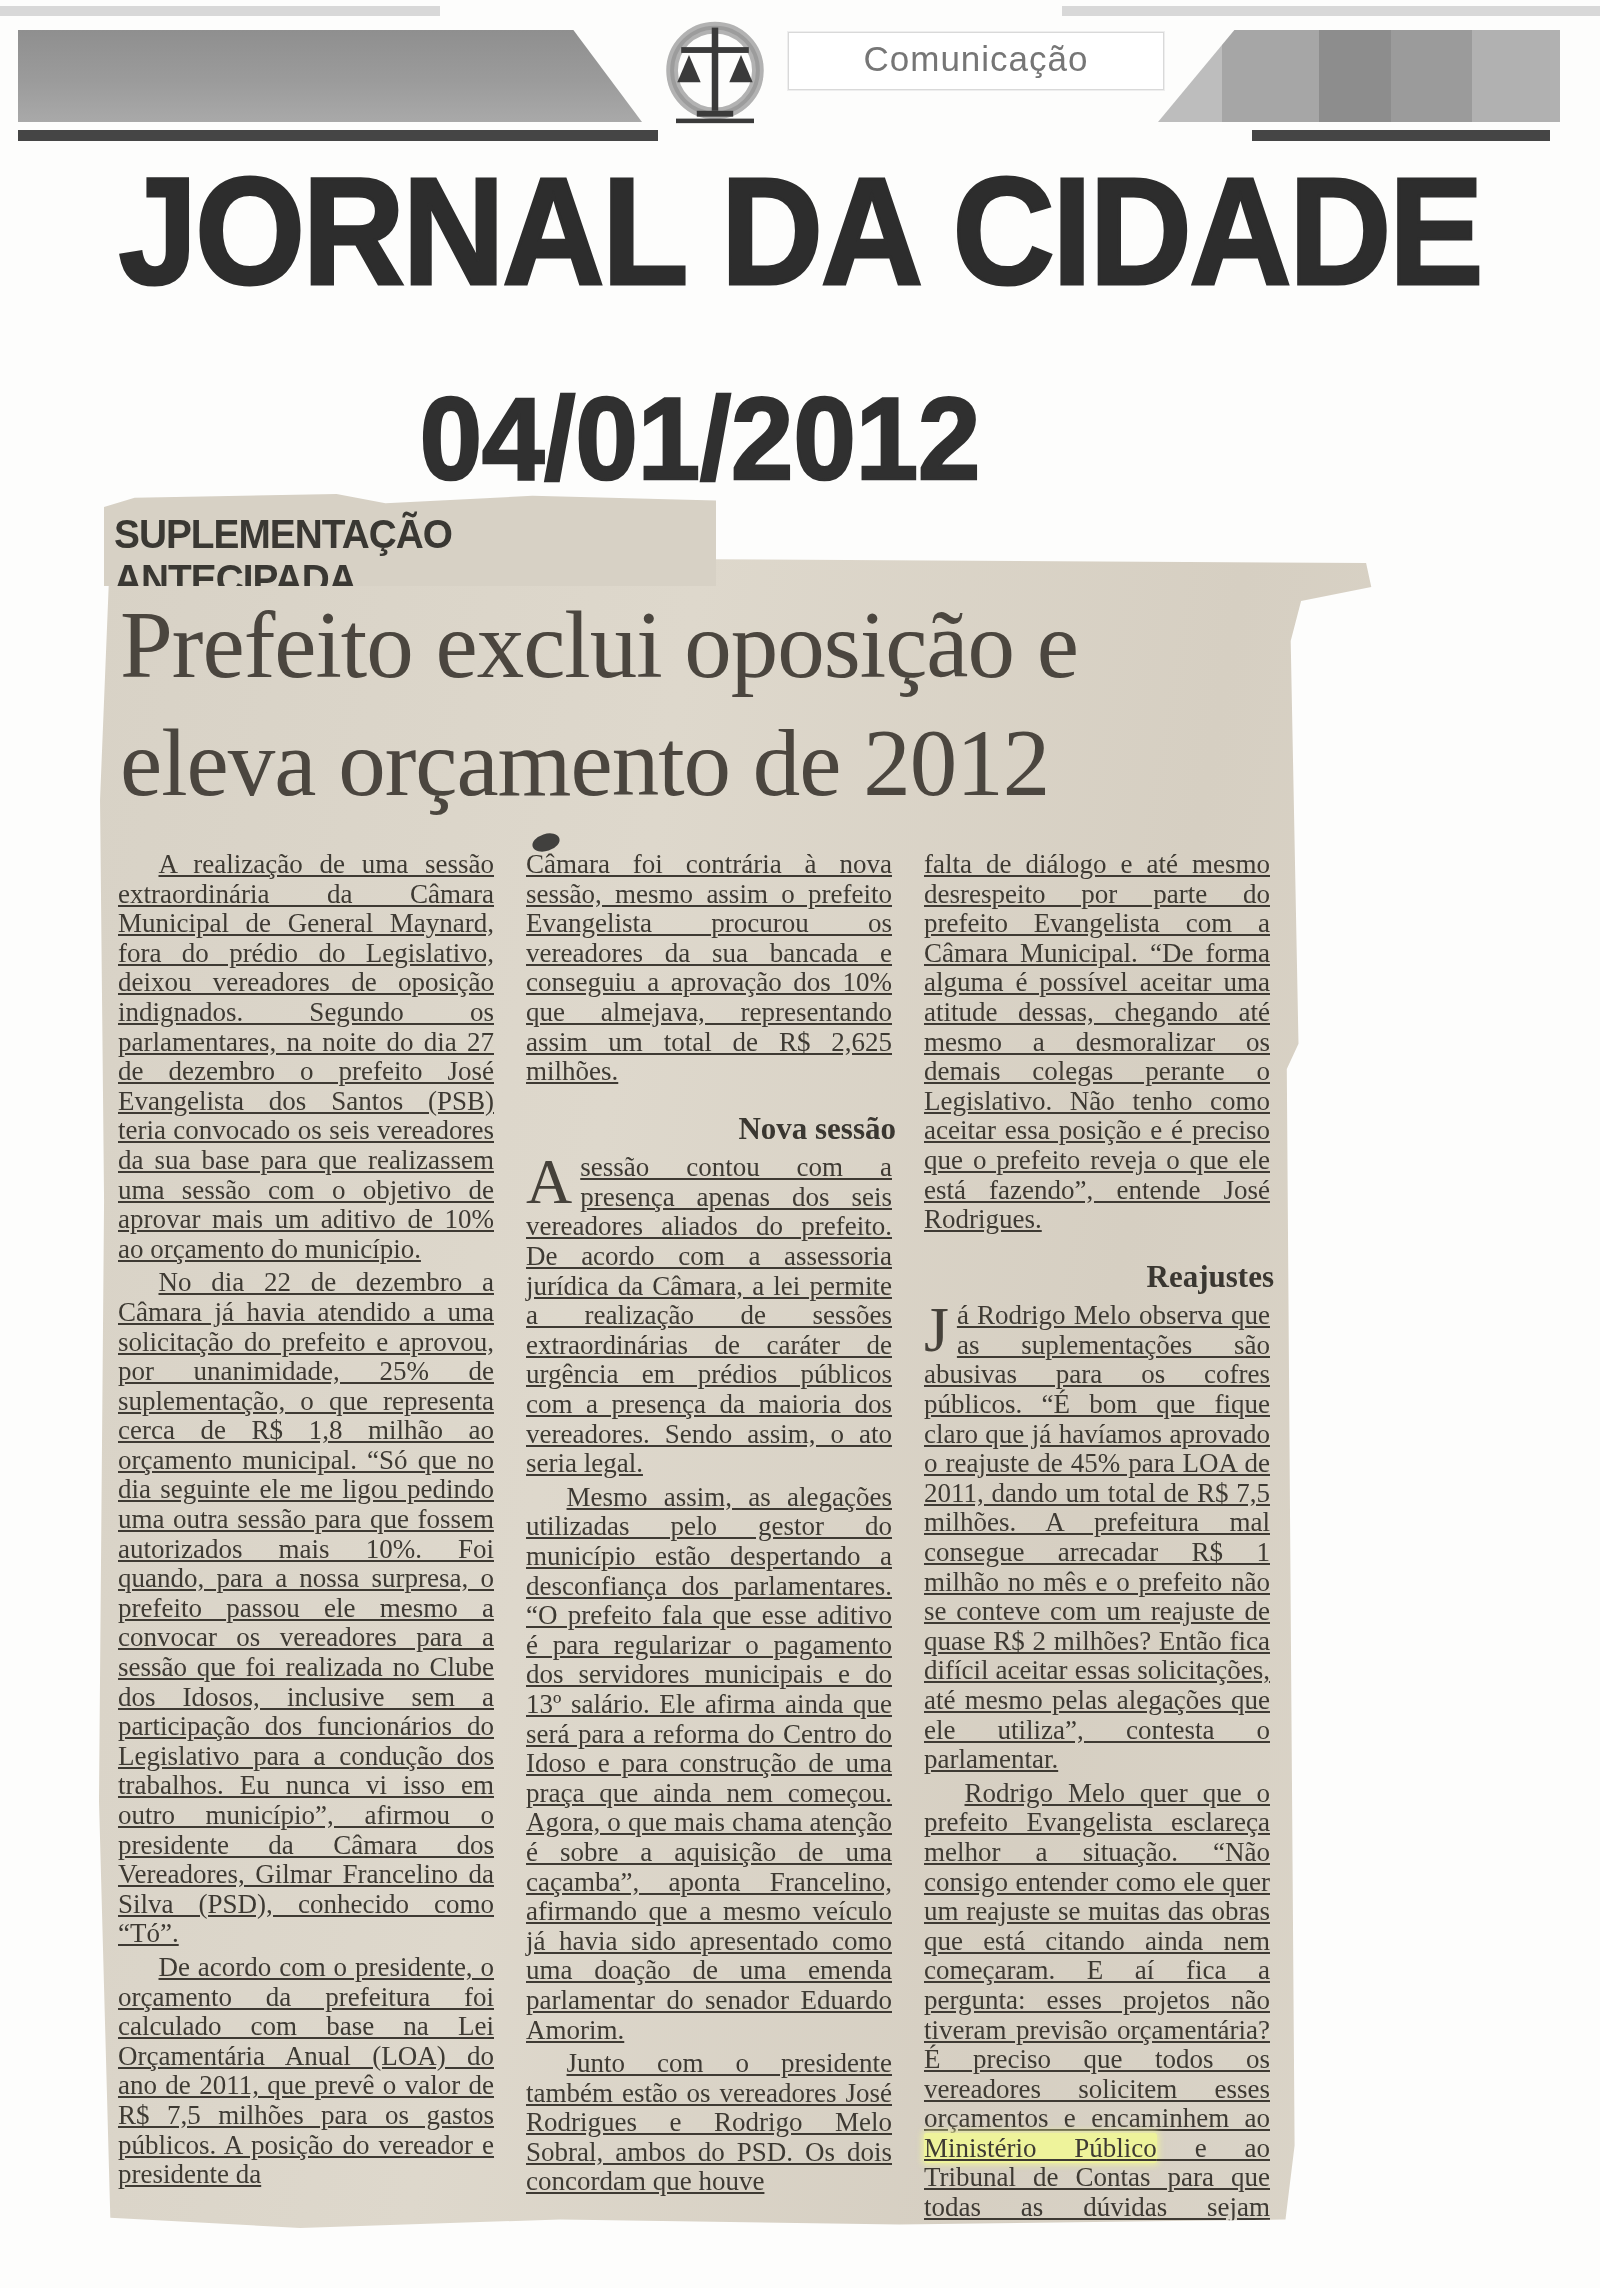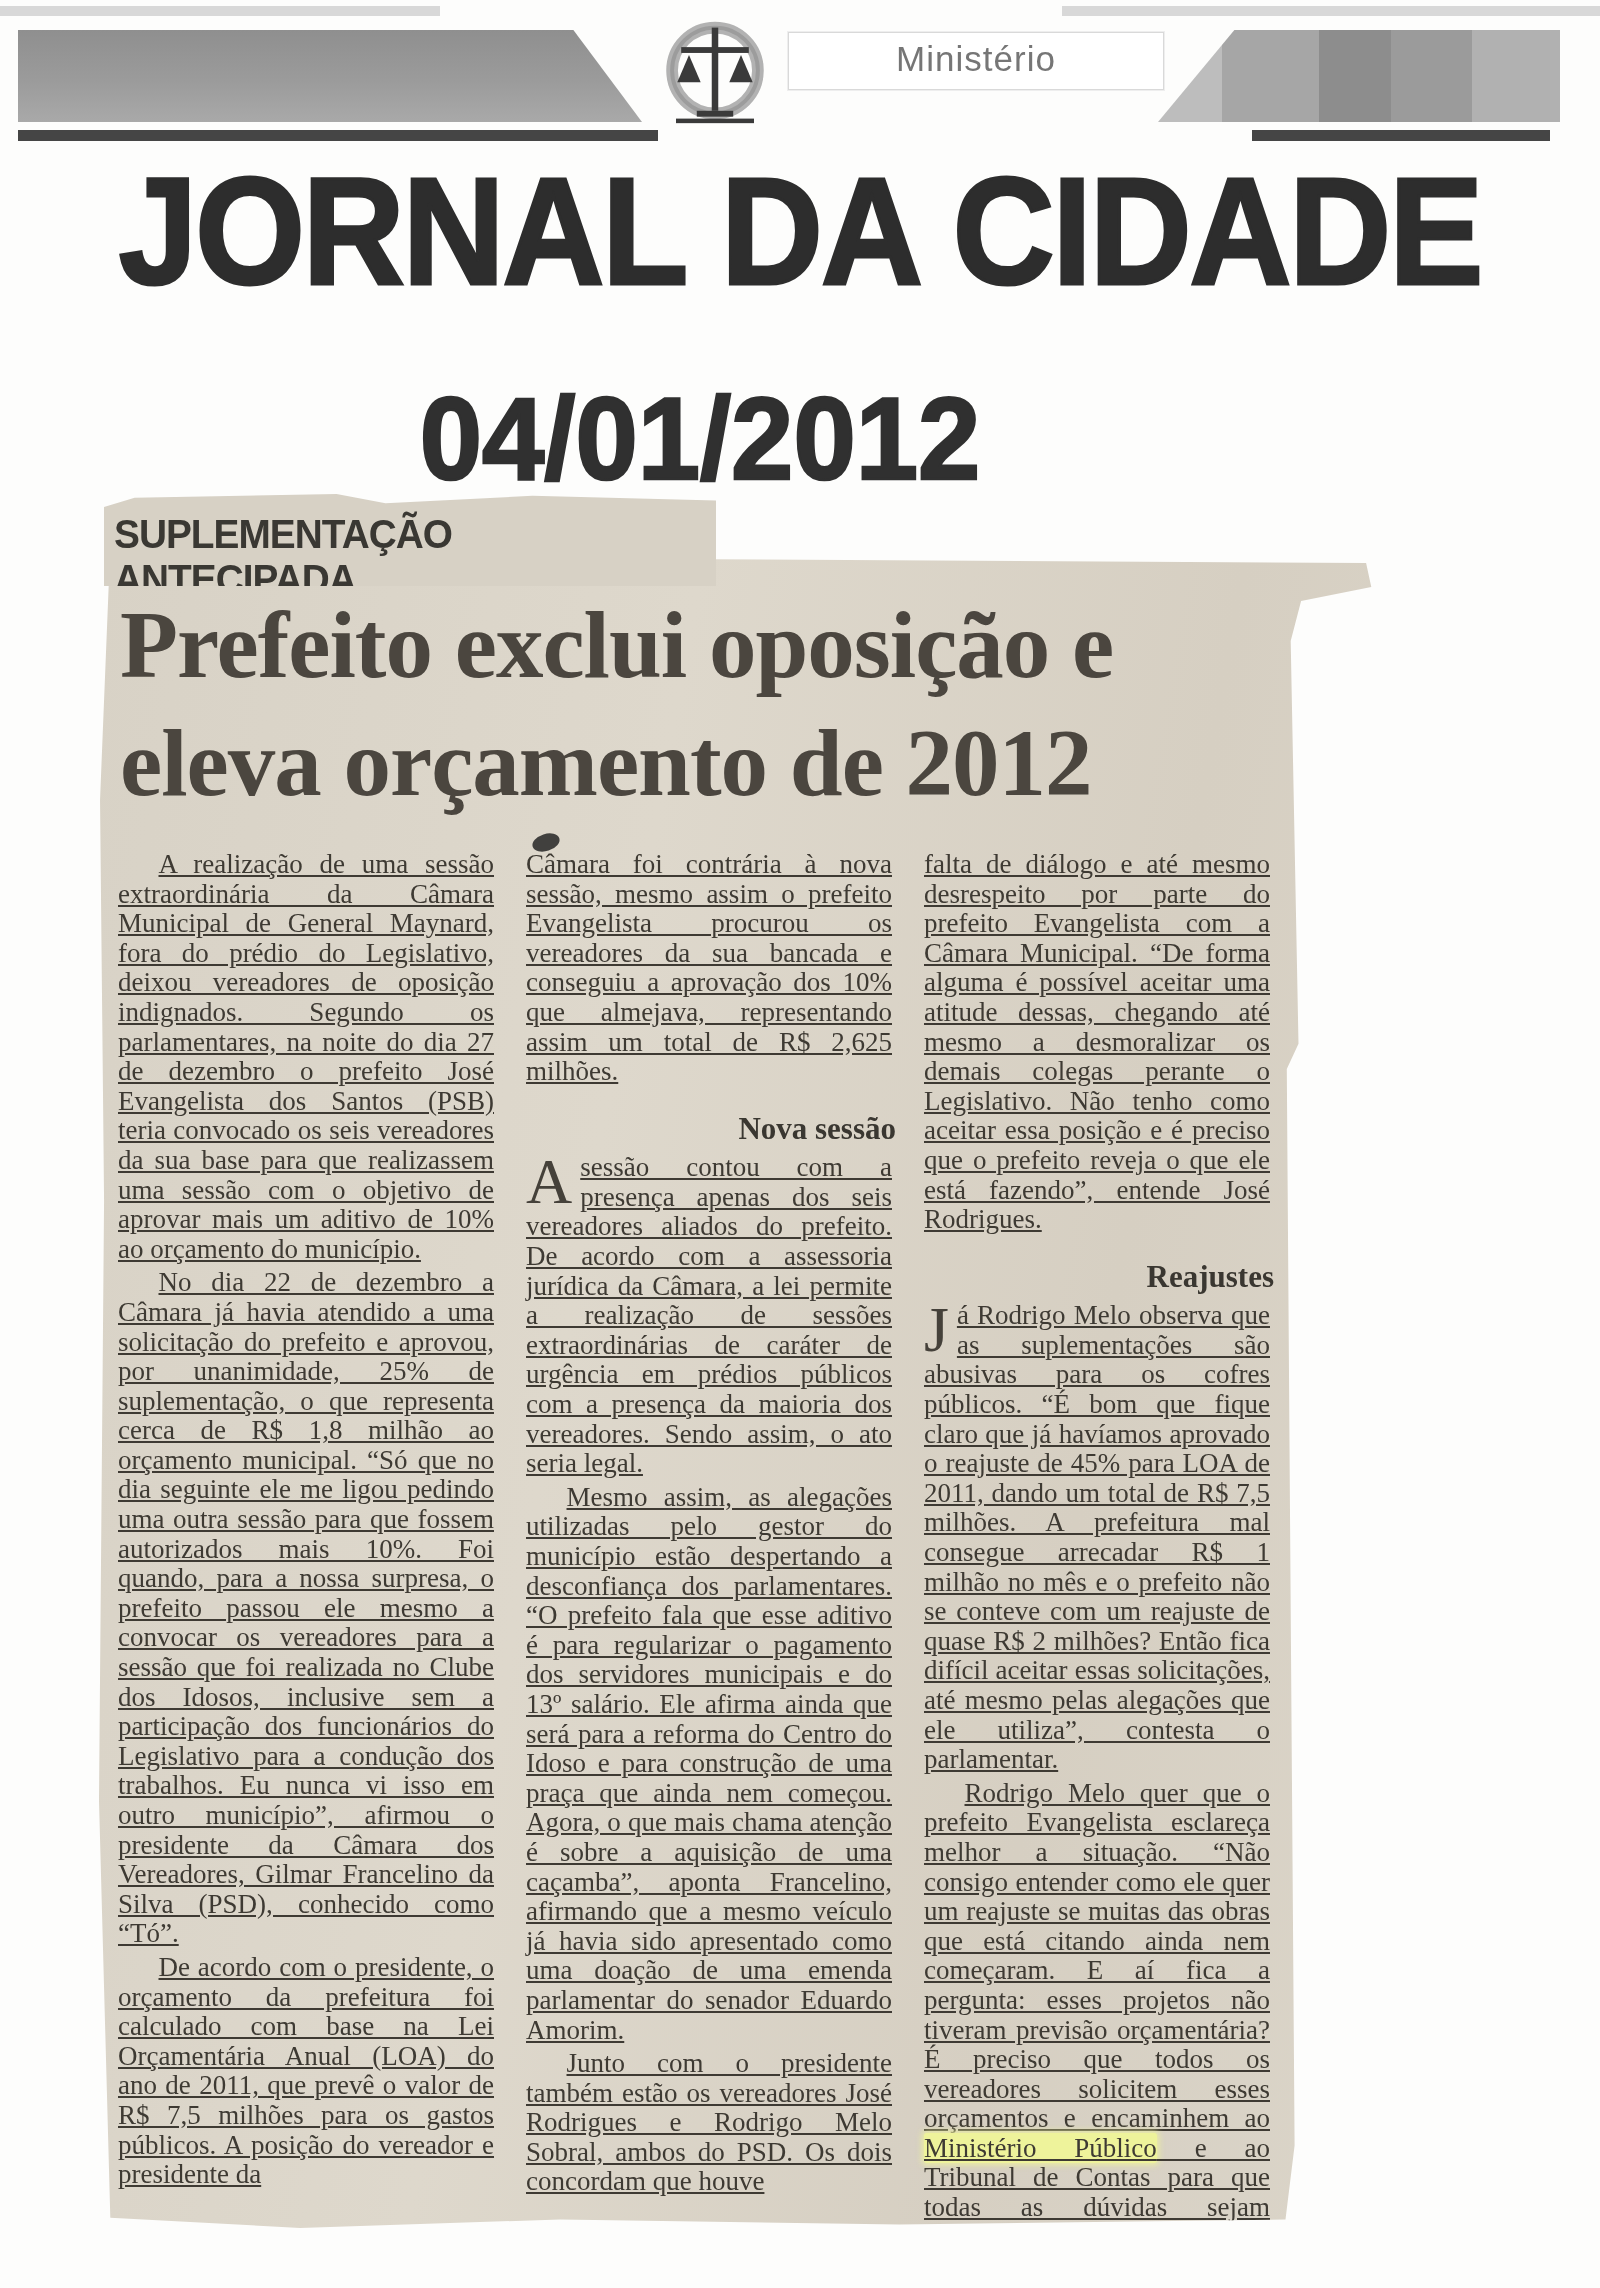--- a/index.html
+++ b/index.html
@@ -63,21 +63,21 @@
     position:absolute;left:96px;top:556px;width:1300px;height:1682px;
     background:linear-gradient(100deg,#d8d2c6,#ded8cc 38%,#d6cfc2 72%,#dbd5c9);
     z-index:2;
     clip-path:polygon(
       1% 1.31%,43.4% 1%,43.5% 0.18%,97.7% 0.42%,98.1% 1.84%,92.7% 2.68%,
       91.9% 5.05%,92.5% 29%,91.6% 30.5%,92.2% 94.5%,91.5% 98.9%,
       61.8% 99.2%,35.7% 98.9%,15.7% 99.4%,1.1% 98.8%,0.23% 74%,0.62% 38.3%,0.31% 14.5%);
   }
   .headline{
     margin:30px 0 0 24px;
-    font-family:"Liberation Serif", serif;font-weight:700;font-size:95px;
+    font-family:"Liberation Serif", serif;font-weight:400;font-size:95px;
     line-height:118px;color:#4b463f;letter-spacing:-1px;
   }
   .ink-smudge{
     position:absolute;left:436px;top:278px;width:28px;height:17px;
     background:#262626;border-radius:50%;transform:rotate(-18deg);opacity:.85;
   }
   .columns{
     position:absolute;left:18px;top:290px;display:flex;gap:24px;
     color:#3e3a33;
   }
@@ -114,21 +114,21 @@
       <rect x="24" y="27" width="52" height="4.5" fill="#3a3a3a"></rect>
       <path d="M30 33 L21 54 L39 54 Z" fill="#3a3a3a"></path>
       <path d="M70 33 L61 54 L79 54 Z" fill="#3a3a3a"></path>
       <rect x="36" y="76" width="28" height="4.5" fill="#3a3a3a"></rect>
       <rect x="20" y="82" width="60" height="3.5" fill="#3a3a3a"></rect>
     </svg>
   </div>
 
   <div class="org">
     <div class="l2box">
-      <span class="l2">Ministério</span>
+      <span class="l2">Comunicação</span>
     </div>
   </div>
 
   <div class="bar-right"></div>
   <div class="bar-right-underline"></div>
 </header>
 
 <h1 class="paper-title">JORNAL DA CIDADE</h1>
 <div class="edition-date">04/01/2012</div>
 

